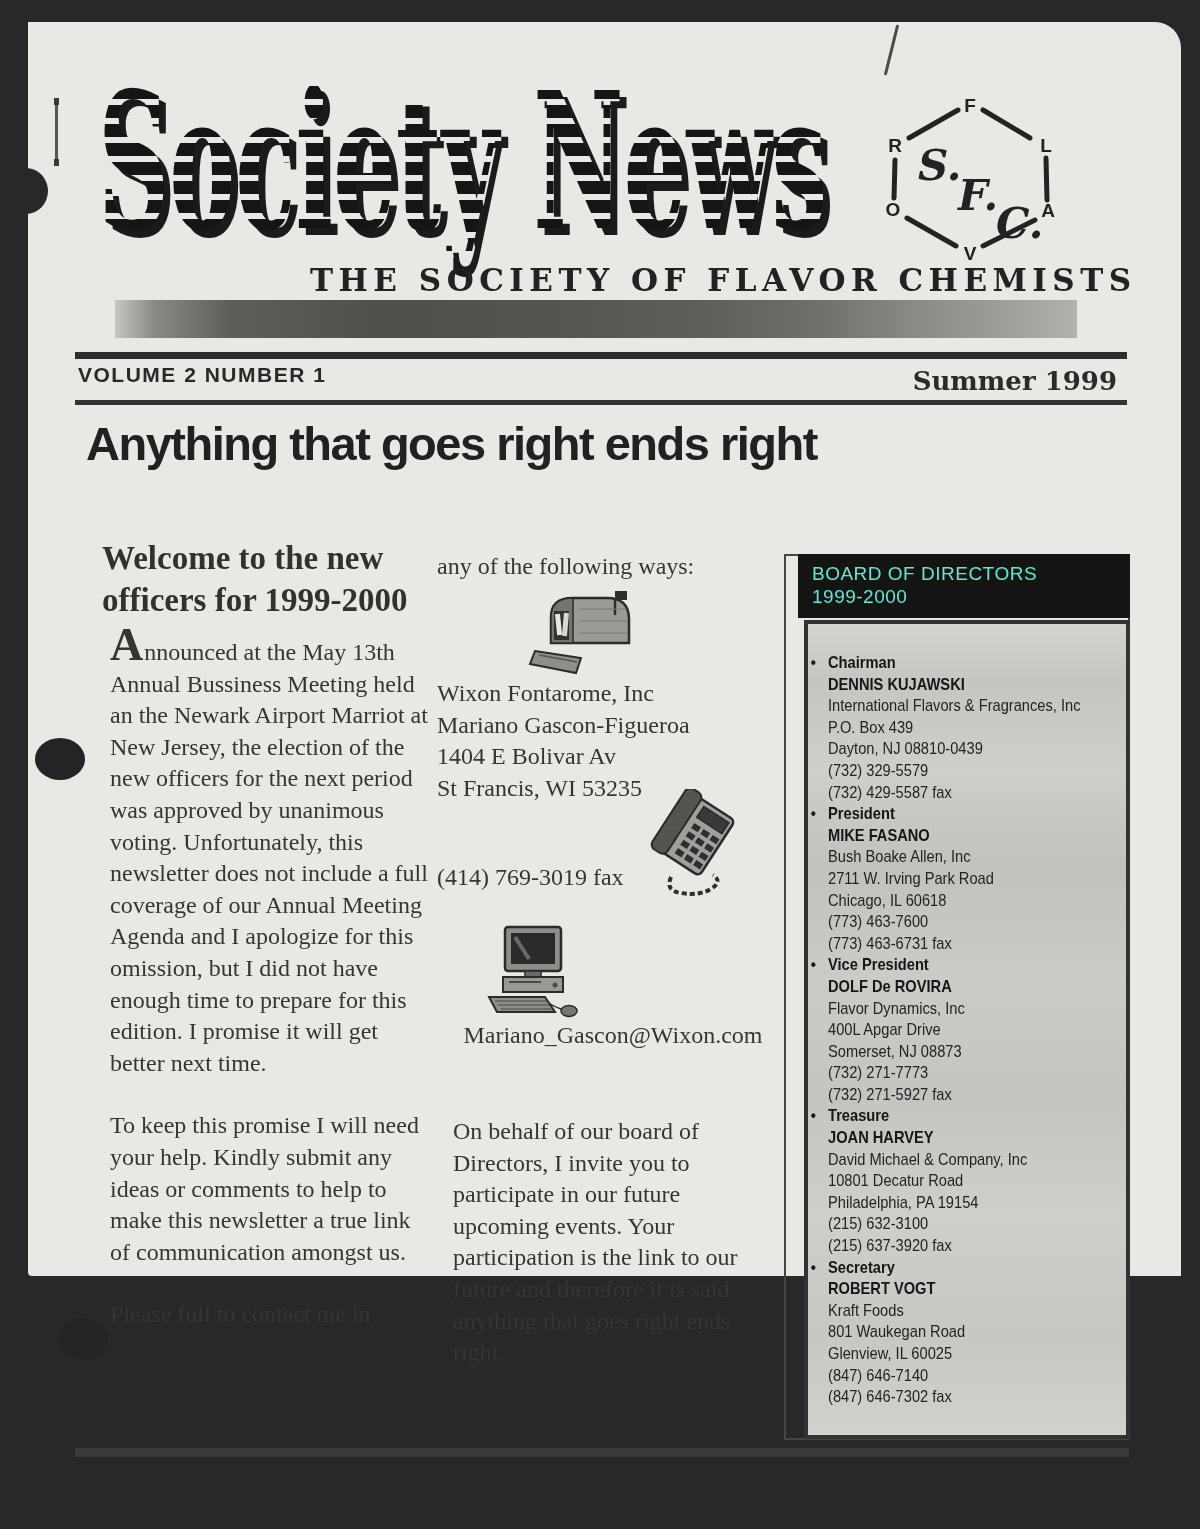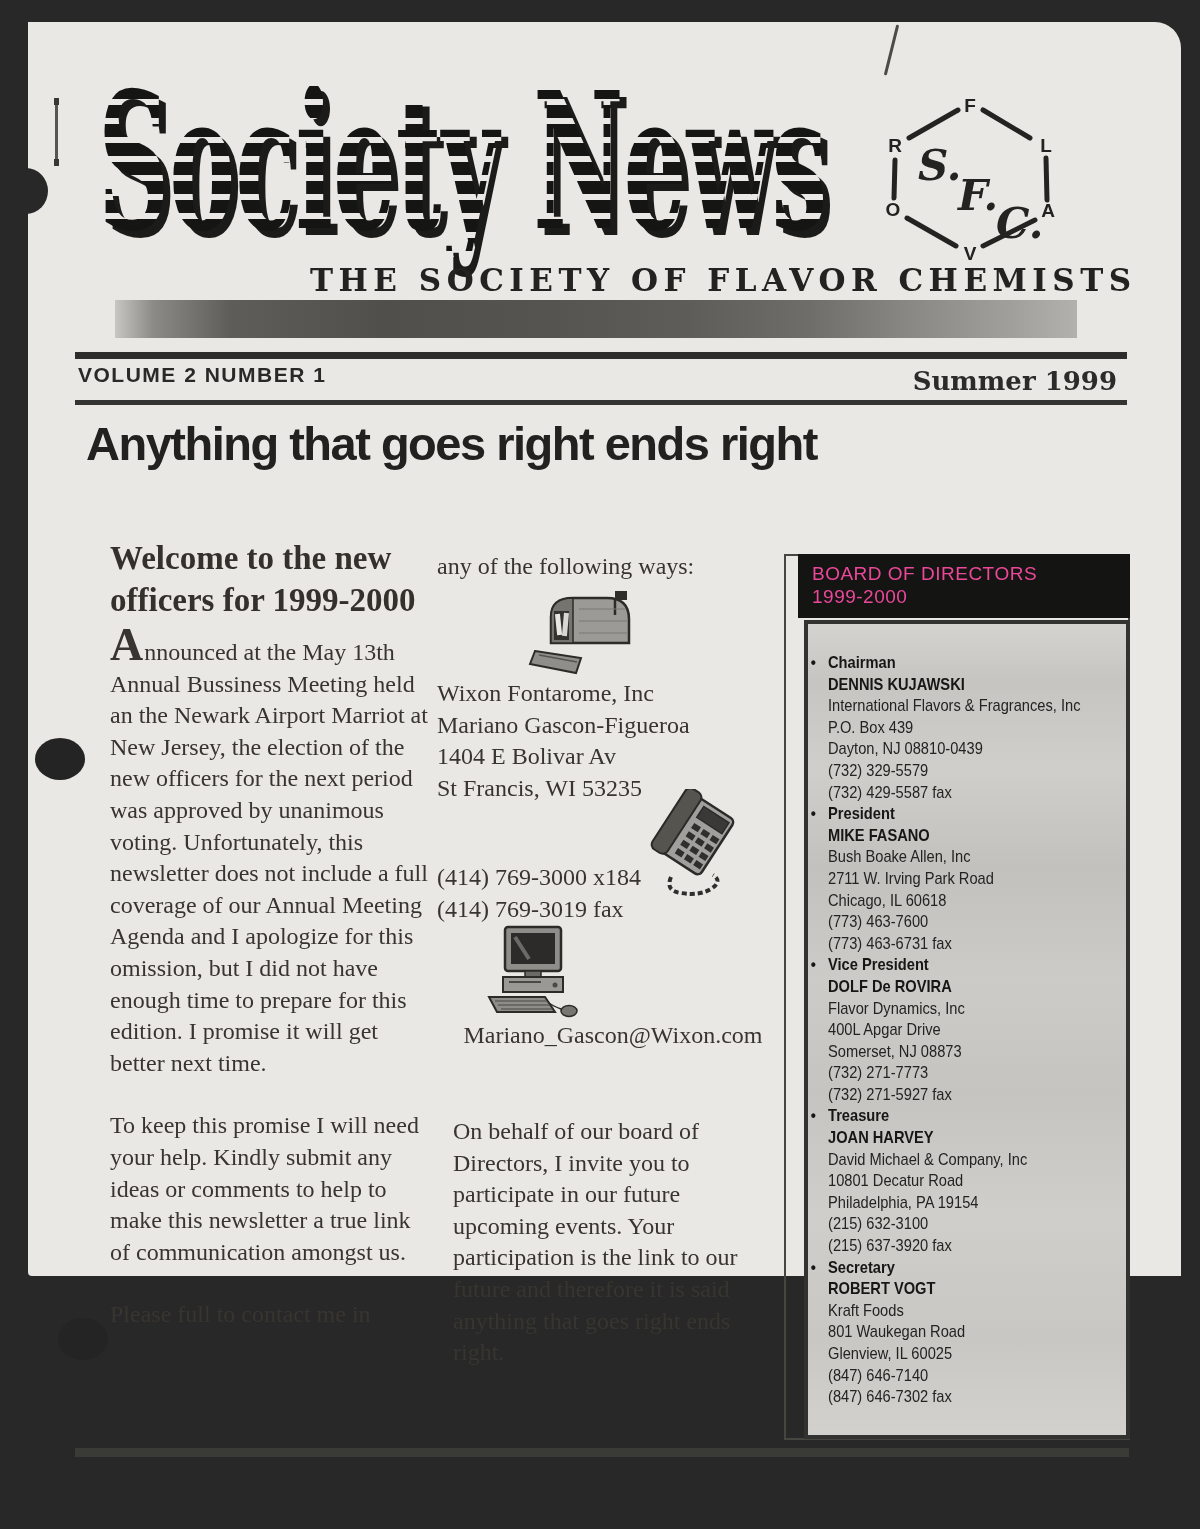--- a/index.html
+++ b/index.html
@@ -56,30 +56,30 @@
   .headline{
     position:absolute;left:58px;top:394px;white-space:nowrap;
     font-family:"Liberation Sans", sans-serif;font-weight:700;font-size:47px;letter-spacing:-1.5px;color:#222120;
   }
   
   .col{position:absolute;color:#383531;}
   .colL{left:66px;top:515px;width:354px;}
   .colM{left:409px;top:529px;width:352px;height:840px;}
   .col p{margin:16px;font-size:24px;line-height:31.6px;}
   .col p + p{margin-top:31px;}
-  .subhead{font-size:33px;line-height:42px;margin:0 0 8px 16px;color:#34312d;}
+  .subhead{font-size:33px;line-height:42px;margin:0 0 8px 8px;color:#34312d;}
   .dropcap{font-size:46px;font-weight:700;line-height:0;letter-spacing:1px;}
   .m-abs{position:absolute;left:0;width:100%;}
   .contactline{font-size:24px;line-height:31.6px;}
   
   .sb-outline{position:absolute;left:756px;top:532px;width:346px;height:886px;border:2px solid #46453f;box-sizing:border-box;}
   .sb-header{
     position:absolute;left:770px;top:532px;width:332px;height:64px;background:#141413;box-sizing:border-box;
     padding:8px 0 0 14px;font-family:"Liberation Sans", sans-serif;font-size:19px;line-height:23px;
-    letter-spacing:0.5px;color:#ec4899;
+    letter-spacing:0.5px;color:#5eead4;
   }
   .sb-panel{
     position:absolute;left:776px;top:598px;width:326px;height:819px;box-sizing:border-box;
     border:4px solid #323230;
     background:linear-gradient(180deg,#d4d3d0 0%,#c6c5c2 7%,#cfcecb 18%,#c2c1be 30%,#cccbc8 44%,#c5c4c1 58%,#cfcecb 73%,#c8c7c4 88%,#d2d1ce 100%);
     padding:28px 0 0 20px;overflow:hidden;
   }
   .sb-condense{transform:scaleX(0.862);transform-origin:top left;width:116%;}
   .member{font-family:"Liberation Sans", sans-serif;font-size:17px;line-height:21.6px;color:#232321;}
   .member .role{font-weight:700;position:relative;color:#161614;}
@@ -184,21 +184,20 @@
             <rect x="59" y="58" width="8" height="6"></rect>
           <rect x="37" y="68" width="8" height="6"></rect>
             <rect x="48" y="68" width="8" height="6"></rect>
             <rect x="59" y="68" width="8" height="6"></rect>
         </g>
       </g>
       <path d="M22,88 q-6,14 10,16 q18,3 30,-4 q12,-8 2,-14" fill="none" stroke="#2f2e2c" stroke-width="4" stroke-dasharray="5 3"></path>
     </svg>
 
     <div class="m-abs" style="top:311px;">
-      <div class="contactline">(414) 769-3000 x184</div>
       <div class="contactline">(414) 769-3019  fax</div>
     </div>
 
     <svg class="clip" style="left:44px;top:374px;" width="104" height="98" viewBox="0 0 104 98">
       <rect x="24" y="2" width="56" height="44" rx="3" fill="#8e8d89" stroke="#2b2b28" stroke-width="2.5"></rect>
       <rect x="30" y="8" width="44" height="31" fill="#2c2b29"></rect>
       <path d="M34,12 L48,34" stroke="#6b6a66" stroke-width="4"></path>
       <rect x="44" y="46" width="16" height="6" fill="#6b6a66" stroke="#2b2b28" stroke-width="1.5"></rect>
       <rect x="22" y="52" width="60" height="15" fill="#9a9995" stroke="#2b2b28" stroke-width="2"></rect>
       <line x1="28" y1="57" x2="60" y2="57" stroke="#4a4946" stroke-width="2"></line>

